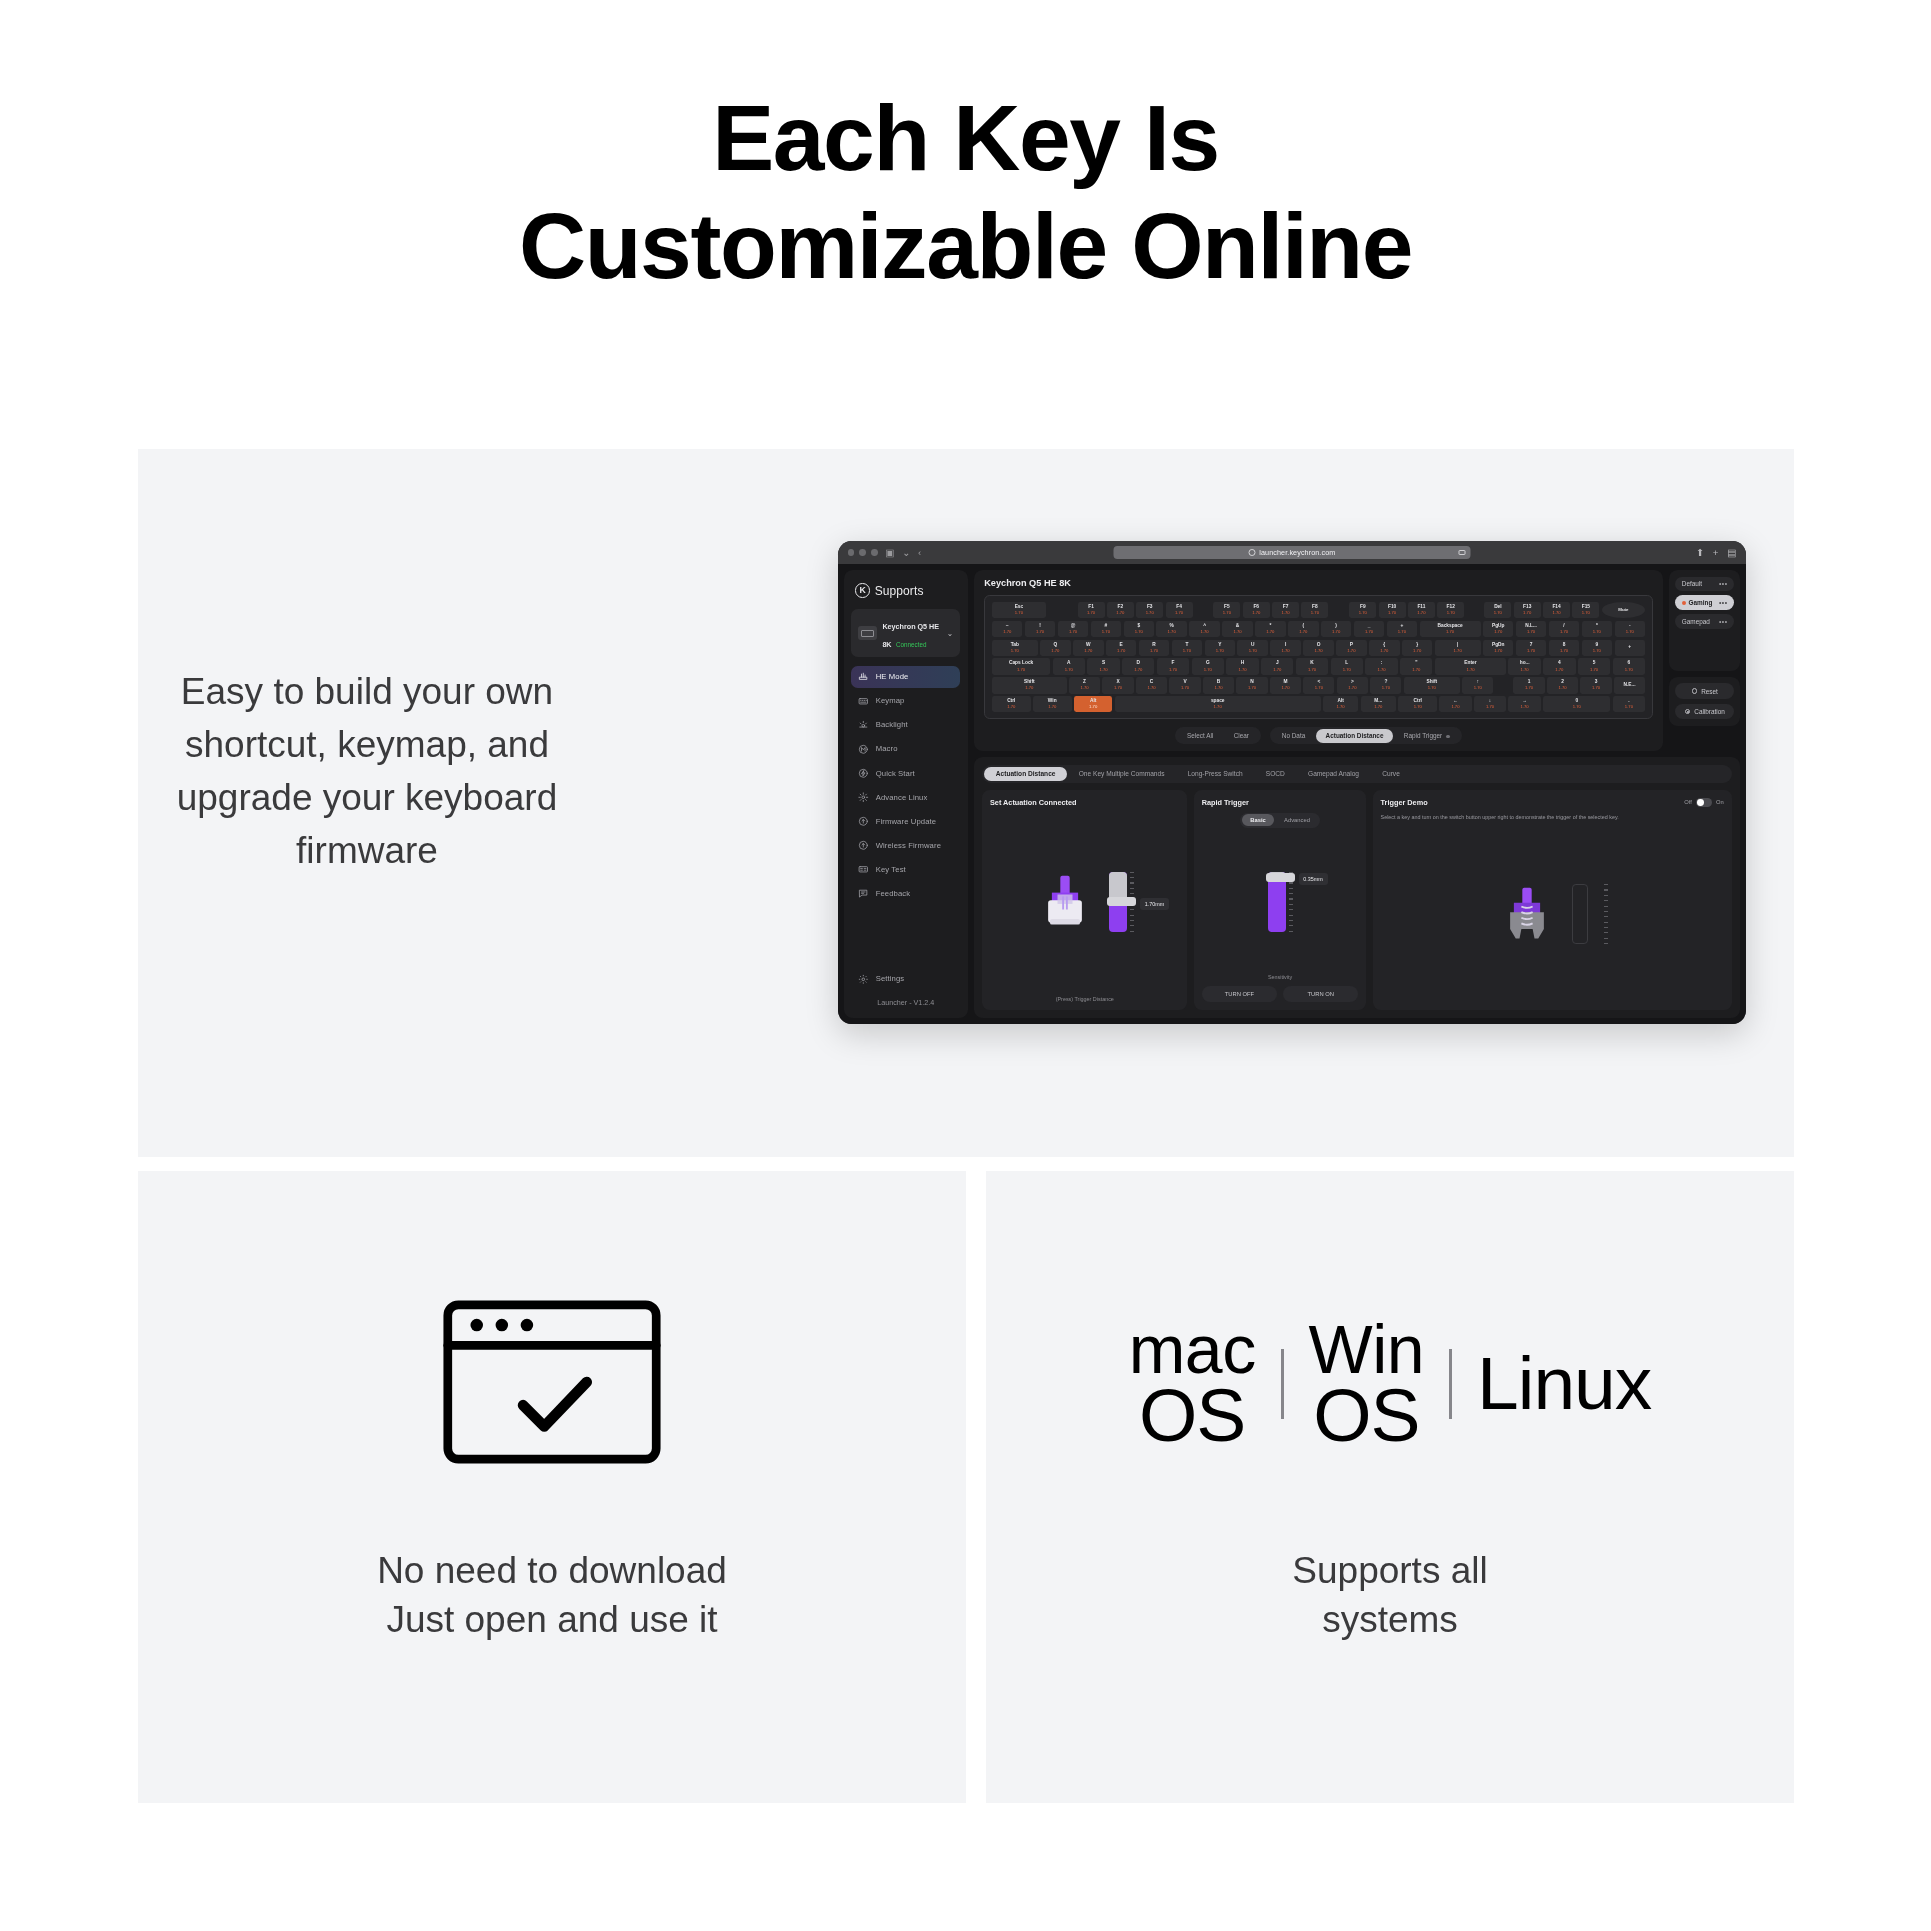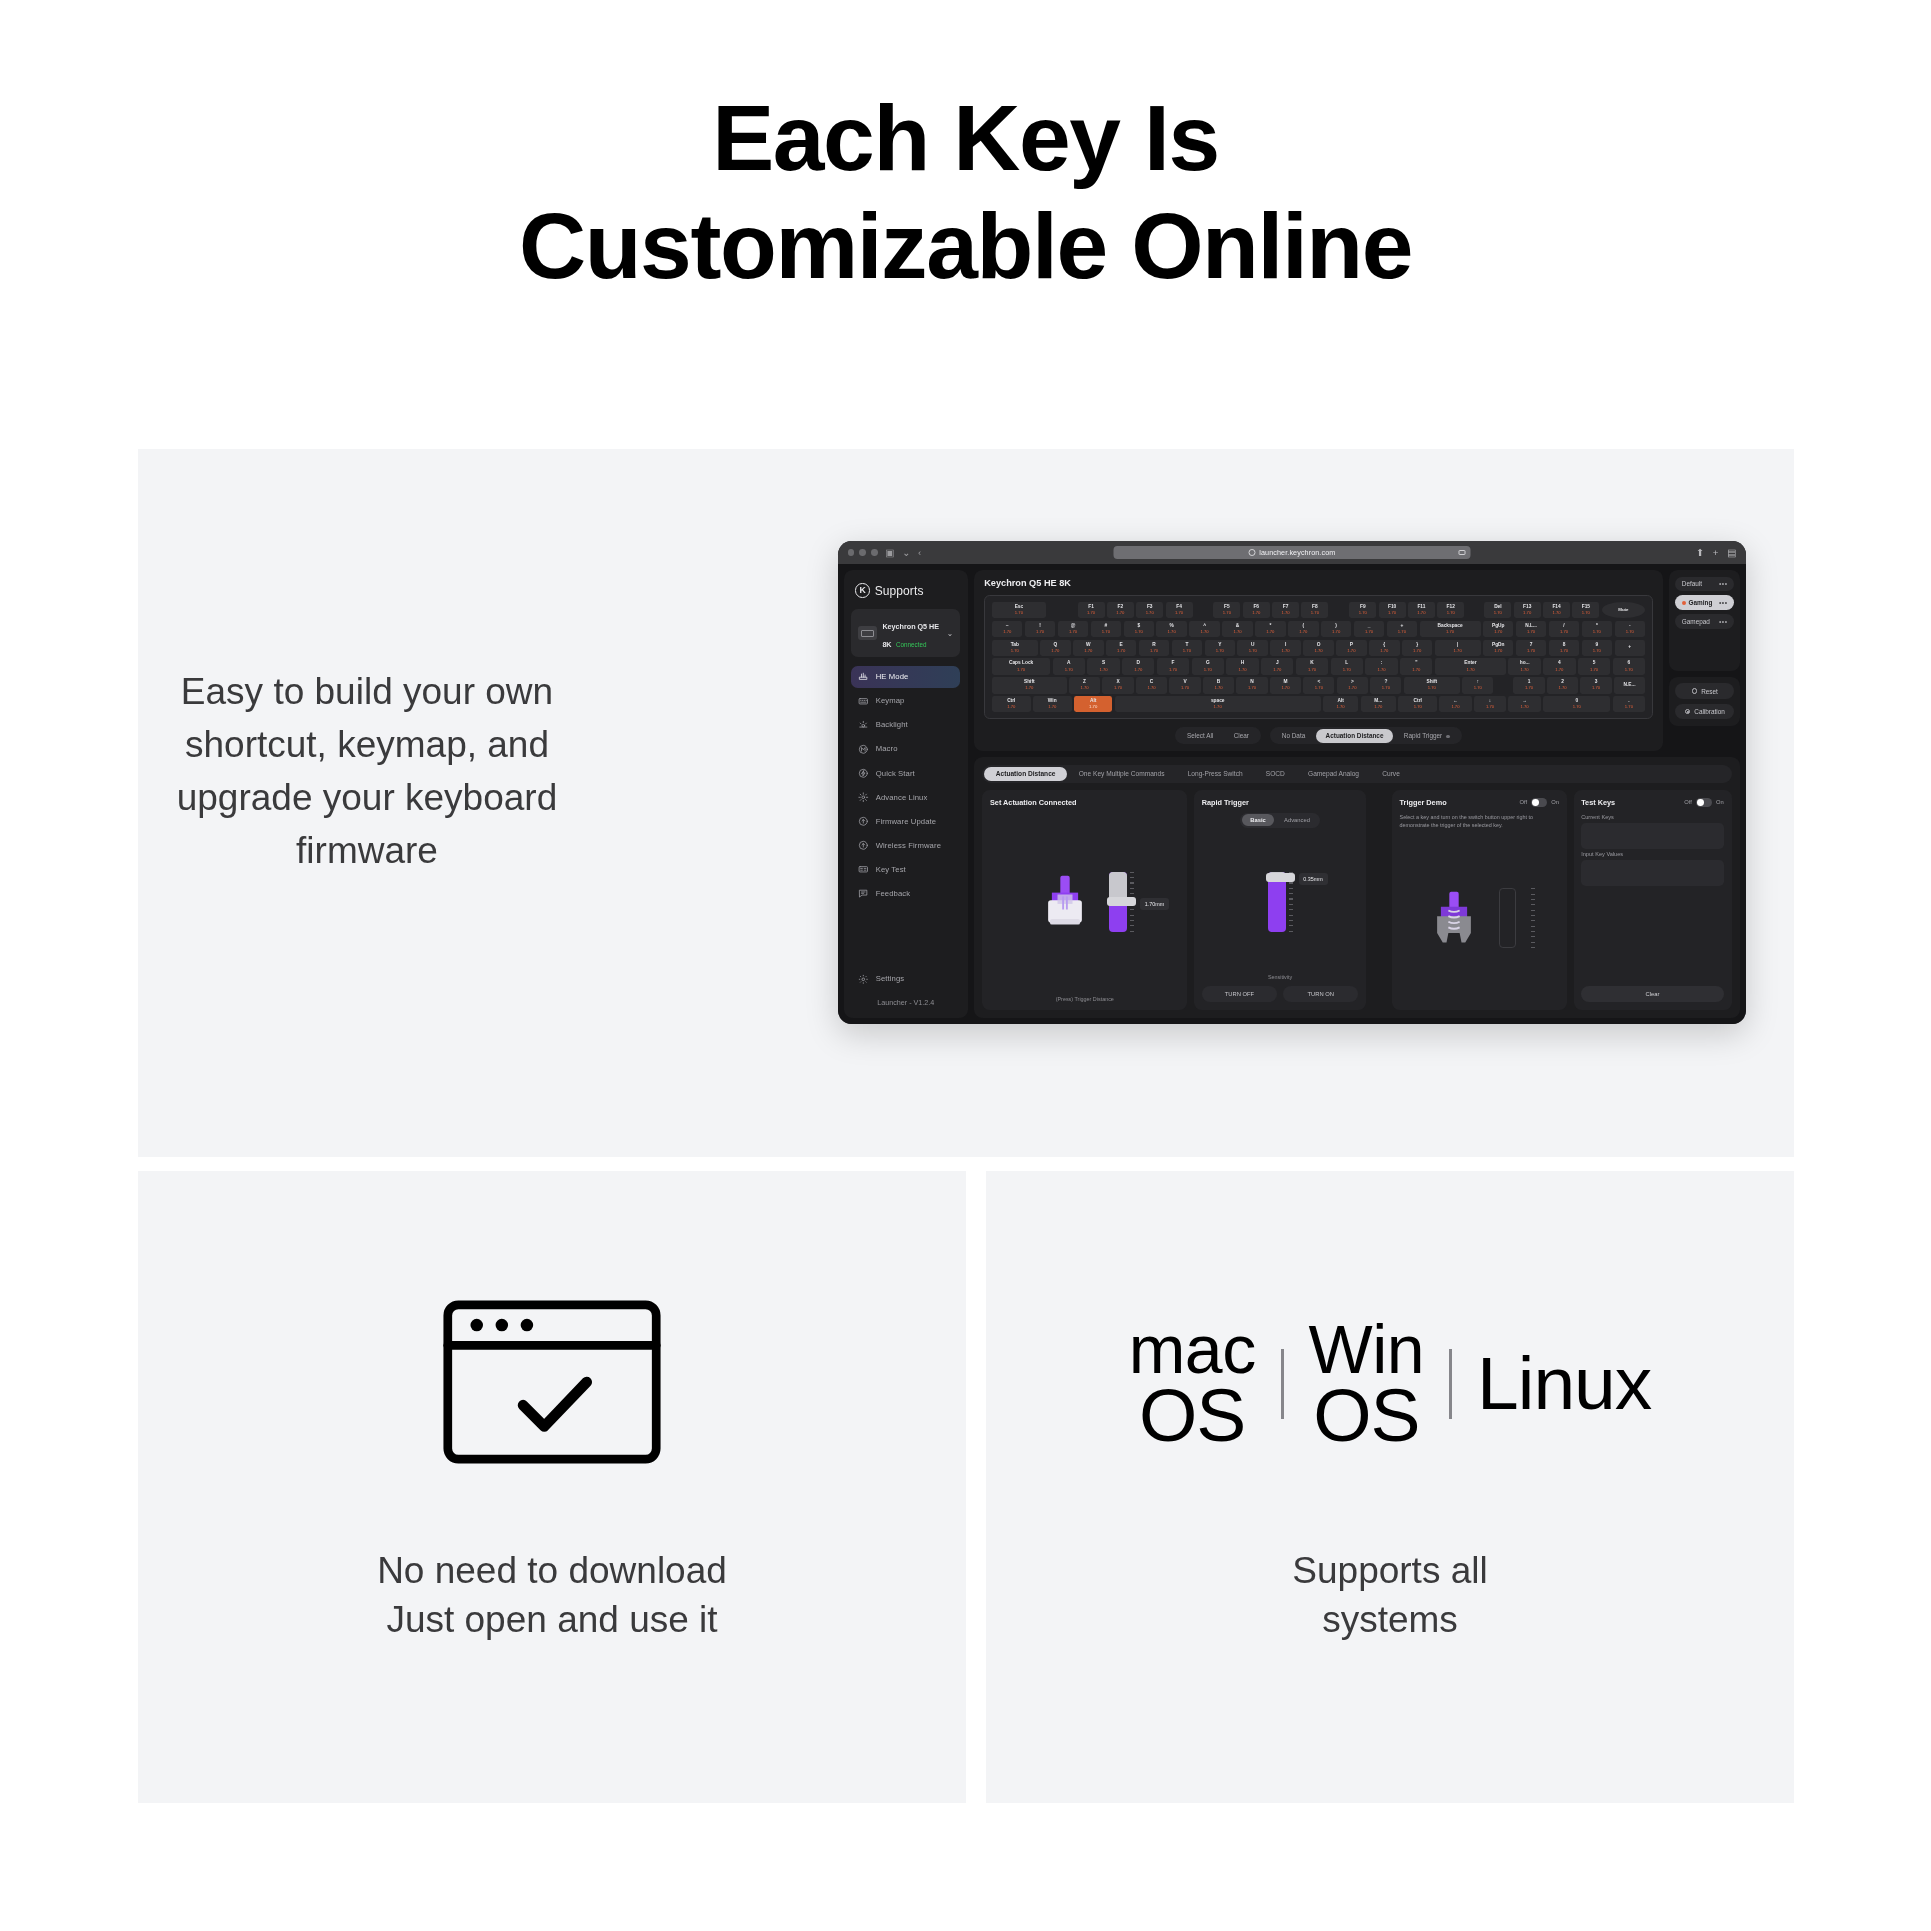--- a/index.html
+++ b/index.html
@@ -163,21 +163,21 @@
   
   .main-bottom { background: #1d1d1f; border-radius: 8.7px; padding: 7.7px 8.7px 8.7px; flex: 1; display: flex; flex-direction: column; gap: 6.8px; }
   .tabs { background: #252528; border-radius: 17.4px; padding: 1.9px; display: flex; align-items: center; }
   .tab { color: #a0a0a6; font-size: 6.6px; padding: 3.9px 11.6px; border-radius: 17.4px; white-space: nowrap; }
   .tab.on { background: #d0d0d5; color: #1c1c1e; font-weight: 700; }
 
   .panels { display: flex; gap: 6.8px; flex: 1; }
   .panel { background: #232326; border-radius: 7.7px; padding: 7.7px; display: flex; flex-direction: column; }
   .p-actuation { width: 205px; flex: none; }
   .p-rapid { width: 172px; flex: none; }
-  .p-demo { flex: 1; margin-left: 19px; }
+  .p-demo { flex: 1; }
   .p-test { width: 158px; flex: none; }
   .p-head { display: flex; align-items: center; justify-content: space-between; margin-bottom: 5.8px; }
   .p-title { color: #ededf0; font-size: 7.3px; font-weight: 700; }
   .toggle { display: flex; align-items: center; gap: 3.9px; color: #a0a0a6; font-size: 5.8px; }
   .sw { width: 16.4px; height: 8.7px; border-radius: 8.7px; background: #4a4a4f; position: relative; display: block; }
   .sw::after { content: ""; position: absolute; left: 1px; top: 1px; width: 6.8px; height: 6.8px; border-radius: 50%; background: #fff; }
   .p-desc { color: #9a9aa0; font-size: 5.4px; line-height: 1.5; margin-bottom: 5.8px; }
 
   .sw-figure { display: flex; align-items: center; justify-content: center; gap: 13.5px; flex: 1; }
   .switch-img { width: 60px; height: 60px; position: relative; }
@@ -987,35 +987,20 @@
                     <i></i>
                     <i></i>
                     <i></i>
                     <i></i>
                     <i></i>
                     <i></i>
                 </div>
               </div>
             </div>
 
-            <div class="panel p-test">
-              <div class="p-head">
-                <span class="p-title">Test Keys</span>
-                <span class="toggle">
-                  <span>Off</span>
-                  <span class="sw"></span>
-                  <span>On</span>
-                </span>
-              </div>
-              <div class="field-label">Current Keys</div>
-              <div class="field"></div>
-              <div class="field-label">Input Key Values</div>
-              <div class="field"></div>
-              <div class="clear-btn">Clear</div>
-            </div>
 
           </div>
         </div>
       </div>
     </div>
   </div>
 
   <div class="card" id="card-left"></div>
   <div class="browser-icon">
     <svg viewBox="0 0 228 172" width="220" height="166" fill="none" stroke="#000" stroke-width="9" stroke-linecap="round" stroke-linejoin="round">

